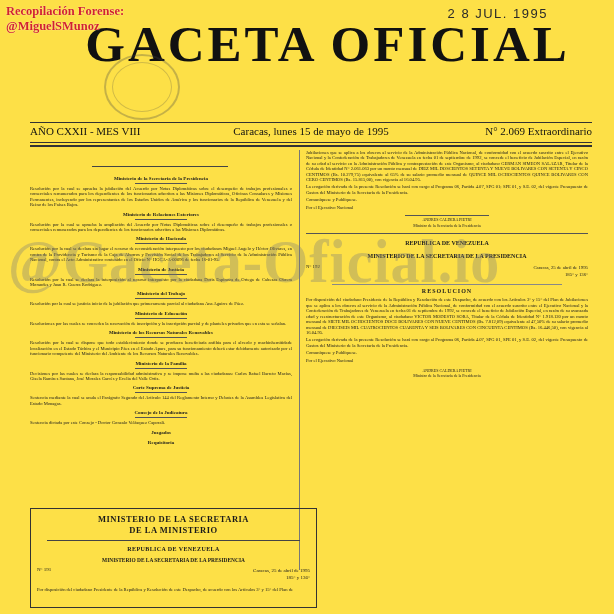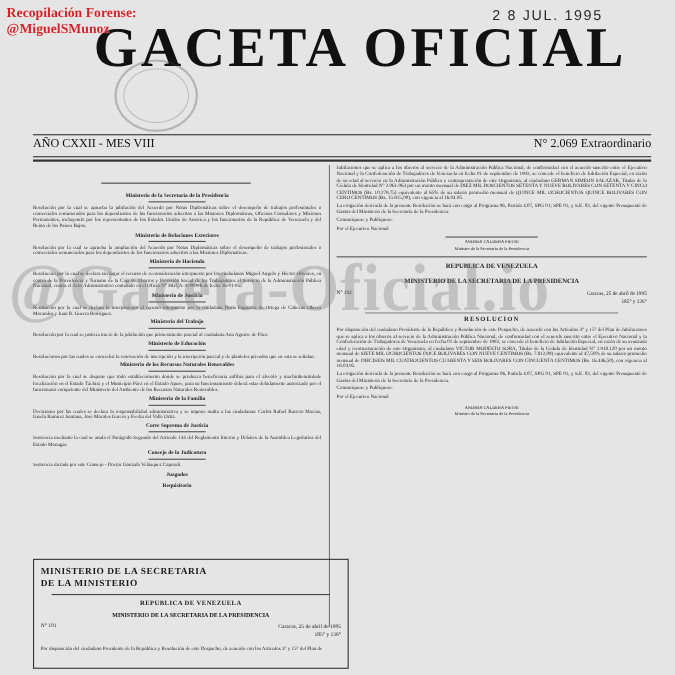--- a/index.html
+++ b/index.html
@@ -5,21 +5,21 @@
   html,body{margin:0;padding:0;}
   body{
     width:614px;height:614px;overflow:hidden;
     background:#ffffff;
     font-family:"Liberation Serif", serif;
     color:#1a1a1a;
     position:relative;
   }
   .page{
     position:absolute;inset:0;
-    background:#e5e5e5;
+    background:#fde047;
   }
 
   
   .watermark{
     position:absolute;
     left:8px; top:228px;
     width:598px;
     font-family:"Liberation Serif", serif;
     font-size:58px;
     font-weight:bold;
@@ -165,21 +165,21 @@
 
   
   .lowerbox{
     position:absolute;
     left:30px;right:297px;top:508px;bottom:6px;
     border:1px solid #333;
     padding:5px 6px;
     box-sizing:border-box;
   }
   .lowerbox .bt{
-    text-align:left;font-weight:bold;font-size:8.5px;line-height:11px;letter-spacing:.5px;
+    text-align:center;font-weight:bold;font-size:8.5px;line-height:11px;letter-spacing:.5px;
   }
   .lowerbox .hr{border-top:1px solid #444;margin:4px 10px;}
   .lowerbox .rp{text-align:center;font-weight:bold;font-size:6px;line-height:9px;letter-spacing:.4px;}
   .lowerbox .min2{text-align:center;font-weight:bold;font-size:5.4px;line-height:8px;margin-top:2px;}
   .lowerbox .meta{position:relative;height:16px;margin-top:3px;font-size:5px;}
   .lowerbox .meta .ln{position:absolute;left:0;top:0;}
   .lowerbox .meta .rn{position:absolute;right:0;top:0;text-align:right;line-height:7px;}
   .lowerbox .body{font-size:4.6px;line-height:5.6px;text-align:justify;margin-top:4px;}
 
   
@@ -209,20 +209,21 @@
   <div class="datestamp">2 8 JUL. 1995</div>
 
   <div class="masthead">
     <div class="title">GACETA OFICIAL</div>
   </div>
   <div class="seal"></div>
 
   <div class="rule r1"></div>
   <div class="issueline">
     <span class="left">AÑO CXXII - MES VIII</span>
+    <span class="center">Caracas, lunes 15 de mayo de 1995</span>
     <span class="right">N° 2.069 Extraordinario</span>
   </div>
   <div class="rule r2"></div>
   <div class="rule r3"></div>
 
   <div class="sumario-rule"></div>
 
   <div class="vdiv"></div>
 
   <div class="col left">

